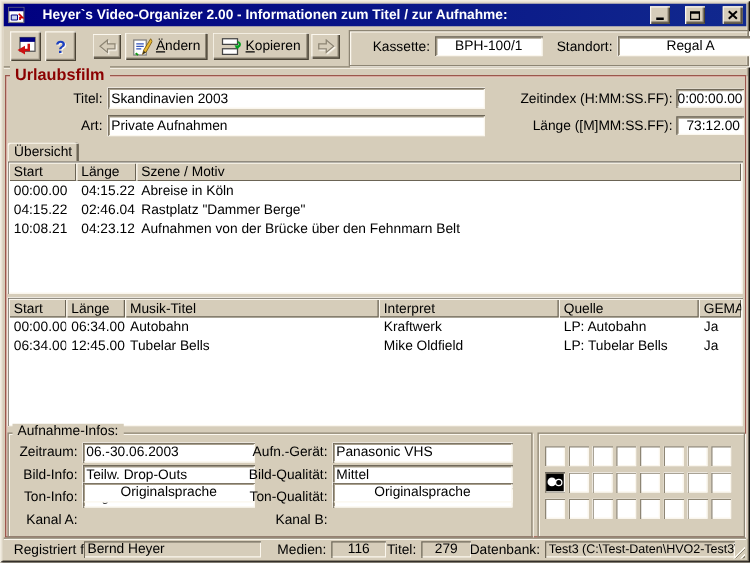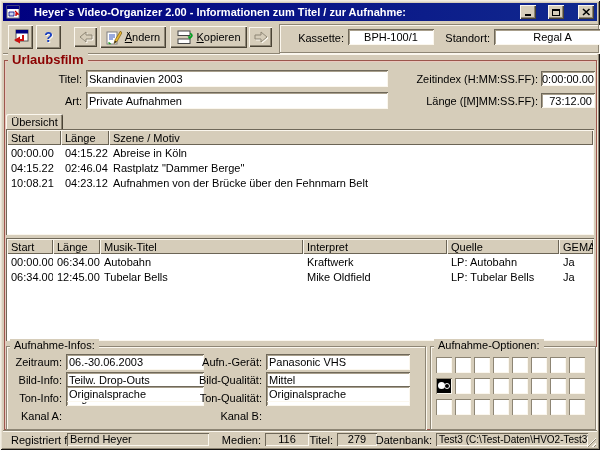--- a/index.html
+++ b/index.html
@@ -82,21 +82,21 @@
   
   .info-group{left:6px;top:346px;width:418px;height:82px;}
   .info-caption{left:10px;top:339px;}
   .opt-group{left:430px;top:346px;width:164px;height:82px;}
   .opt-caption{left:434px;top:339px;}
   .il-l{width:54px;text-align:right;}
   .if-l{left:66px;width:138px;height:16px;}
   .il-r{width:66px;text-align:right;left:196px;}
   .if-r{left:266px;width:144px;height:16px;}
   .row1{top:356px;} .row2{top:374px;} .row3{top:392px;} .row4{top:410px;}
-  .frow1{top:354px;} .frow2{top:372px;} .frow3{top:390px;} .frow4{top:386px;}
+  .frow1{top:354px;} .frow2{top:372px;} .frow3{top:390px;} .frow4{top:386px;text-align:center;}
   .lbl.il-l{left:8px;}
   .options-grid{position:absolute;left:436px;top:357px;display:grid;
     grid-template-columns:repeat(8,16px);grid-auto-rows:16px;gap:5px 3px;}
   .opt-cell{background:#fff;box-shadow: inset 1px 1px 0 #8d8574, inset -1px -1px 0 #fbf7ee;
     display:flex;align-items:center;justify-content:center;cursor:default;}
   .opt-cell.active{background:#000;}
   .stereo-icon{position:relative;width:12px;height:8px;display:block;}
   .stereo-icon::before{content:'';position:absolute;left:0;top:0;width:7px;height:7px;border-radius:50%;background:#fff;}
   .stereo-icon::after{content:'';position:absolute;left:6px;top:1px;width:4px;height:4px;border-radius:50%;
     border:1px solid #fff;background:#000;}
@@ -296,21 +296,20 @@
   <span class="lbl il-r row1">Aufn.-Gerät:</span>
   <input class="field if-r frow1" value="Panasonic VHS" style="">
   <span class="lbl il-r row2">Bild-Qualität:</span>
   <input class="field if-r frow2" value="Mittel" style="">
   <span class="lbl il-r row3">Ton-Qualität:</span>
   <input class="field if-r frow3" value="Gut" style="">
   <span class="lbl il-r row4">Kanal B:</span>
   <input class="field if-r frow4" value="Originalsprache" style="">
 
   <div class="groupbox opt-group"></div>
-  <span class="gb-caption opt-caption">Aufnahme-Optionen:</span>
   <div class="options-grid">
       <div class="opt-cell"></div>
       <div class="opt-cell"></div>
       <div class="opt-cell"></div>
       <div class="opt-cell"></div>
       <div class="opt-cell"></div>
       <div class="opt-cell"></div>
       <div class="opt-cell"></div>
       <div class="opt-cell"></div>
       <div class="opt-cell active">

